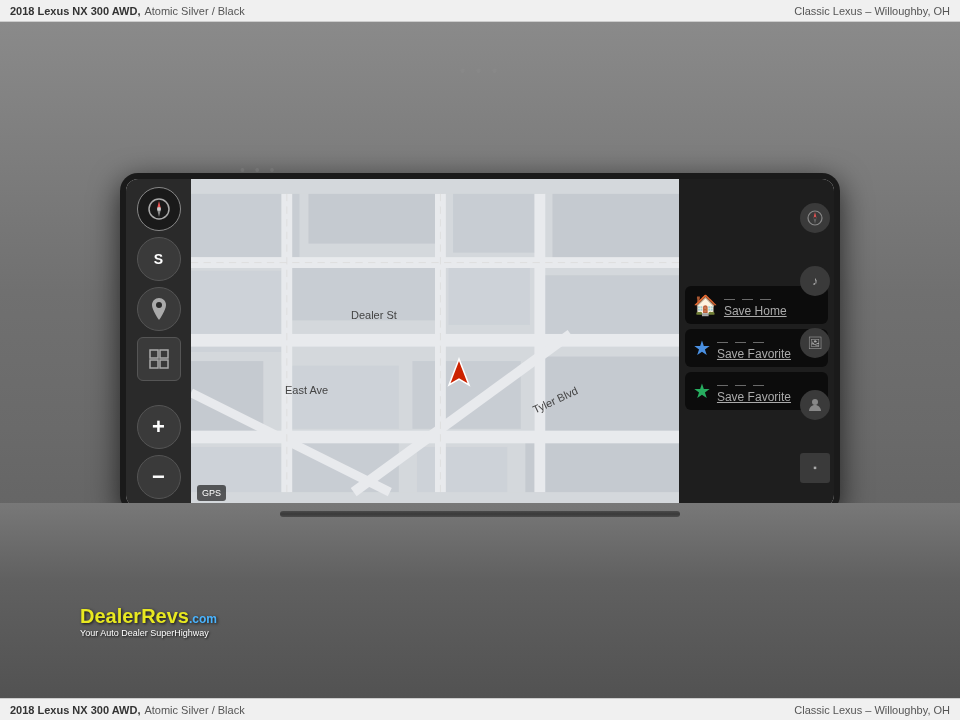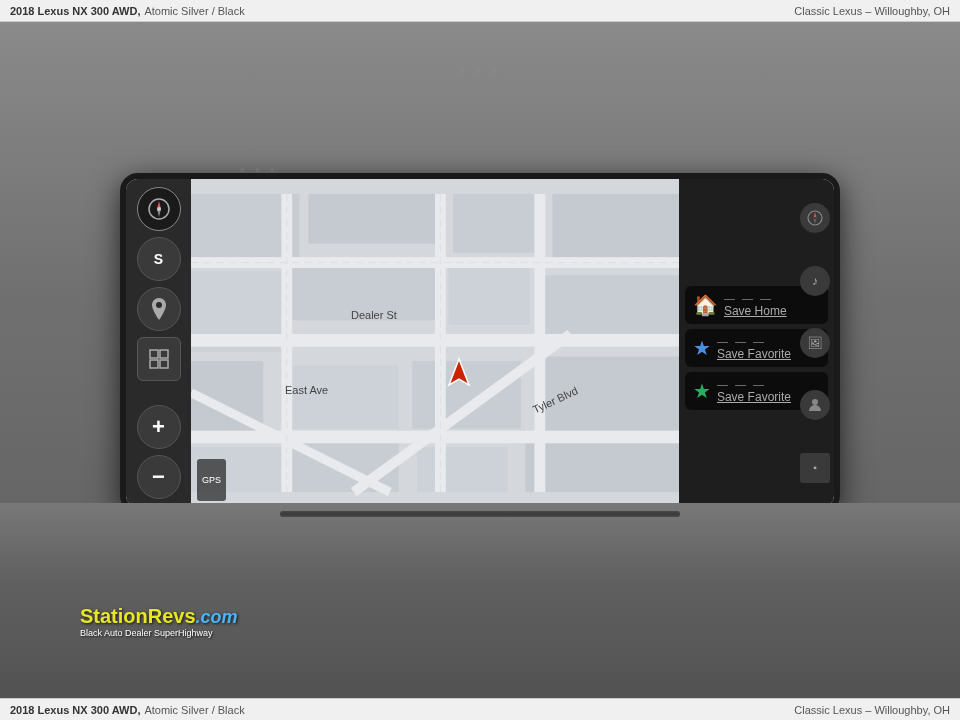--- a/index.html
+++ b/index.html
@@ -194,21 +194,21 @@
     }
 
     
     .gps-indicator {
       position: absolute;
       bottom: 6px;
       left: 6px;
       background: rgba(0,0,0,0.6);
       color: white;
       font-size: 9px;
-      padding: 16px 5px;
+      padding: 3px 5px;
       border-radius: 3px;
     }
 
     .right-icon-btn {
       width: 30px;
       height: 30px;
       background: #3a3a3a;
       border-radius: 50%;
       display: flex;
       align-items: center;
@@ -454,23 +454,23 @@
       </div>
     </div>
 
     <div style="position:absolute; bottom:0; left:0; width:100%; height:195px; background: linear-gradient(180deg, #787878 0%, #606060 40%, #525252 100%); z-index:1;">
 
       <div style="position:absolute; top:8px; left:50%; transform:translateX(-50%); width:400px; height:6px; background: linear-gradient(180deg, #4a4a4a, #3a3a3a, #4a4a4a); border-radius:3px;"></div>
     </div>
 
     <div class="dealer-revs-logo">
       <div class="logo-text">
-        <span>Station</span><span style="color:#e8e820;text-align:center;">Revs</span><span class="logo-com" style="color:#4ab4ff; font-size:18px;font-style:italic;">.com</span>
+        <span>Dealer</span><span style="color:#e8e820;text-align:center;">Revs</span><span class="logo-com" style="color:#4ab4ff; font-size:12px;">.com</span>
       </div>
-      <div class="logo-sub">Black Auto Dealer SuperHighway</div>
+      <div class="logo-sub">Your Auto Dealer SuperHighway</div>
     </div>
 
   </div>
 </div>
 
 <div class="footer-bar">
   <span class="footer-car-title">2018 Lexus NX 300 AWD,</span>
   <span class="footer-color">Atomic Silver / Black</span>
   &nbsp;&nbsp;&nbsp;&nbsp;
   <span class="footer-dealer">Classic Lexus – Willoughby, OH</span>

